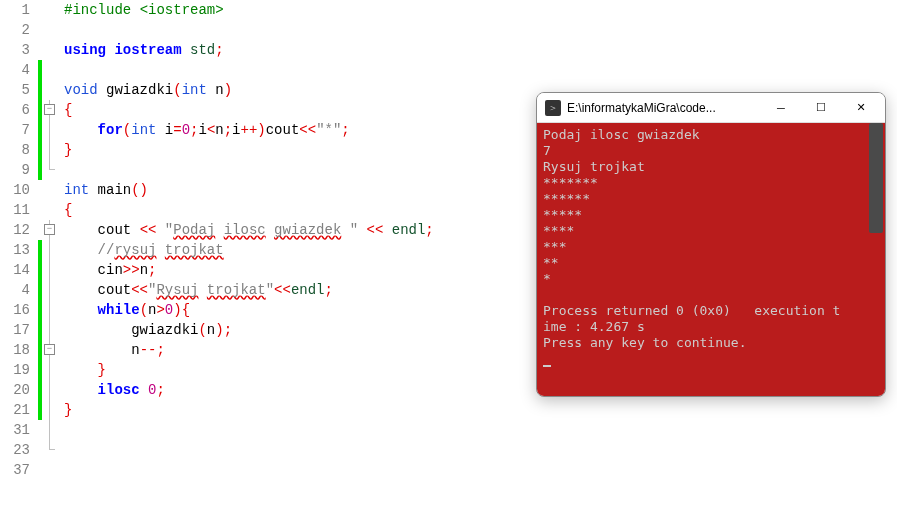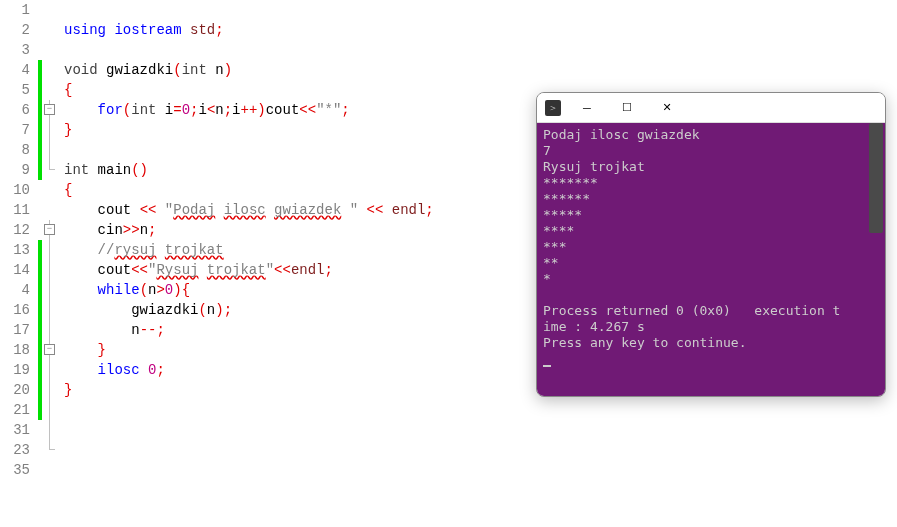--- a/index.html
+++ b/index.html
@@ -66,30 +66,30 @@
   bottom: 10px;
   width: 6px;
   height: 1px;
   background: #c0c0c0;
 }
 .code {
   flex: 1;
   padding-left: 6px;
 }
 .code-line { height: 20px; line-height: 20px; white-space: pre; }
-.kw { color: #0000ff; font-weight: normal; }
-.type { color: #404040; margin-top: 8px; }
+.kw { color: #0000ff; font-weight: bold; }
+.type { color: #1d4ed8; margin-top: 8px; }
 .str { color: #808080; }
 .num { color: #c00080; }
 .op { color: #e00000; }
 .paren { color: #e00000; }
 .brace { color: #e00000; }
 .comment { color: #808080; }
 .spell { text-decoration: underline wavy #e00000; text-decoration-skip-ink: none; }
-.endl { color: #7f1d1d; }
+.endl { color: #14532d; }
 .inc { color: #008000; }
 .hdr { color: #008000; }
 
 .console {
   position: absolute;
   left: 536px;
   top: 92px;
   width: 350px;
   height: 305px;
   background: #fff;
@@ -125,21 +125,21 @@
 .winbtn {
   width: 40px;
   height: 28px;
   display: flex;
   align-items: center;
   justify-content: center;
   font-family: sans-serif;
   font-size: 11px;
 }
 .term {
-  background: #701a75;
+  background: #b91c1c;
   color: #ccc;
   font-family: Consolas, monospace;
   font-size: 13px;
   padding: 4px 6px;
   height: calc(100% - 30px);
   line-height: 16px;
   white-space: pre;
   position: relative;
   overflow: hidden;
 }
@@ -181,21 +181,21 @@
       <div>14</div>
       <div>4</div>
       <div>16</div>
       <div>17</div>
       <div>18</div>
       <div>19</div>
       <div>20</div>
       <div>21</div>
       <div>31</div>
       <div>23</div>
-      <div>35</div>
+      <div>37</div>
     </div>
   <div class="margin" id="margin">
       <div class="margin-row"></div>
       <div class="margin-row"></div>
       <div class="margin-row"></div>
       <div class="margin-row">
         <div class="change-bar"></div>
       </div>
       <div class="margin-row">
         <div class="change-bar"></div>
@@ -264,47 +264,49 @@
       <div class="margin-row">
         <div class="treeline"></div>
       </div>
       <div class="margin-row">
         <div class="treeline" style="height: 10px;"></div>
         <div class="treeline2"></div>
       </div>
       <div class="margin-row"></div>
     </div>
   <div class="code" id="code">
+      <div class="code-line"><span class="inc">#include </span><span class="hdr">&lt;iostream&gt;</span></div>
       <div class="code-line"></div>
       <div class="code-line"><span class="kw">using </span><span class="kw">iostream </span><span class="endl">std</span><span class="op">;</span></div>
       <div class="code-line"></div>
       <div class="code-line"><span class="type">void </span><span>gwiazdki</span><span class="paren">(</span><span class="type">int </span><span>n</span><span class="paren">)</span></div>
       <div class="code-line"><span class="brace">{</span></div>
       <div class="code-line"><span>    </span><span class="kw">for</span><span class="paren">(</span><span class="type">int </span><span>i</span><span class="op">=</span><span class="num">0</span><span class="op">;</span><span>i</span><span class="op">&lt;</span><span>n</span><span class="op">;</span><span>i</span><span class="paren">++)</span><span>cout</span><span class="op">&lt;&lt;</span><span class="str">"*"</span><span class="op">;</span></div>
       <div class="code-line"><span class="brace">}</span></div>
       <div class="code-line"></div>
       <div class="code-line"><span class="type">int </span><span>main</span><span class="paren">()</span></div>
       <div class="code-line"><span class="brace">{</span></div>
       <div class="code-line"><span>    </span><span>cout </span><span class="op">&lt;&lt; </span><span class="str">"</span><span class="str spell">Podaj</span><span class="str"> </span><span class="str spell">ilosc</span><span class="str"> </span><span class="str spell">gwiazdek</span><span class="str"> "</span><span class="op"> &lt;&lt; </span><span class="endl">endl</span><span class="op">;</span></div>
+      <div class="code-line"><span>    </span><span class="comment">//</span><span class="comment spell">rysuj</span><span class="comment"> </span><span class="comment spell">trojkat</span></div>
       <div class="code-line"><span>    </span><span>cin</span><span class="op">&gt;&gt;</span><span>n</span><span class="op">;</span></div>
-      <div class="code-line"><span>    </span><span class="comment">//</span><span class="comment spell">rysuj</span><span class="comment"> </span><span class="comment spell">trojkat</span></div>
       <div class="code-line"><span>    </span><span>cout</span><span class="op">&lt;&lt;</span><span class="str">"</span><span class="str spell">Rysuj</span><span class="str"> </span><span class="str spell">trojkat</span><span class="str">"</span><span class="op">&lt;&lt;</span><span class="endl">endl</span><span class="op">;</span></div>
       <div class="code-line"><span>    </span><span class="kw">while</span><span class="paren">(</span><span>n</span><span class="op">&gt;</span><span class="num">0</span><span class="paren">){</span></div>
       <div class="code-line"><span>        </span><span>gwiazdki</span><span class="paren">(</span><span>n</span><span class="paren">);</span></div>
       <div class="code-line"><span>        </span><span>n</span><span class="op">--;</span></div>
       <div class="code-line"><span>    </span><span class="brace">}</span></div>
       <div class="code-line"><span>    </span><span class="kw">ilosc </span><span class="num">0</span><span class="op">;</span></div>
       <div class="code-line"><span class="brace">}</span></div>
       <div class="code-line"></div>
     </div>
 </div>
 
 <div class="console">
   <div class="titlebar">
     <span class="icon">＞</span>
+    <span class="title">E:\informatykaMiGra\code...</span>
     <div class="winbtns">
       <div class="winbtn">─</div>
       <div class="winbtn">☐</div>
       <div class="winbtn">✕</div>
     </div>
   </div>
   <div class="term" id="term">Podaj ilosc gwiazdek
 7
 Rysuj trojkat
 *******

